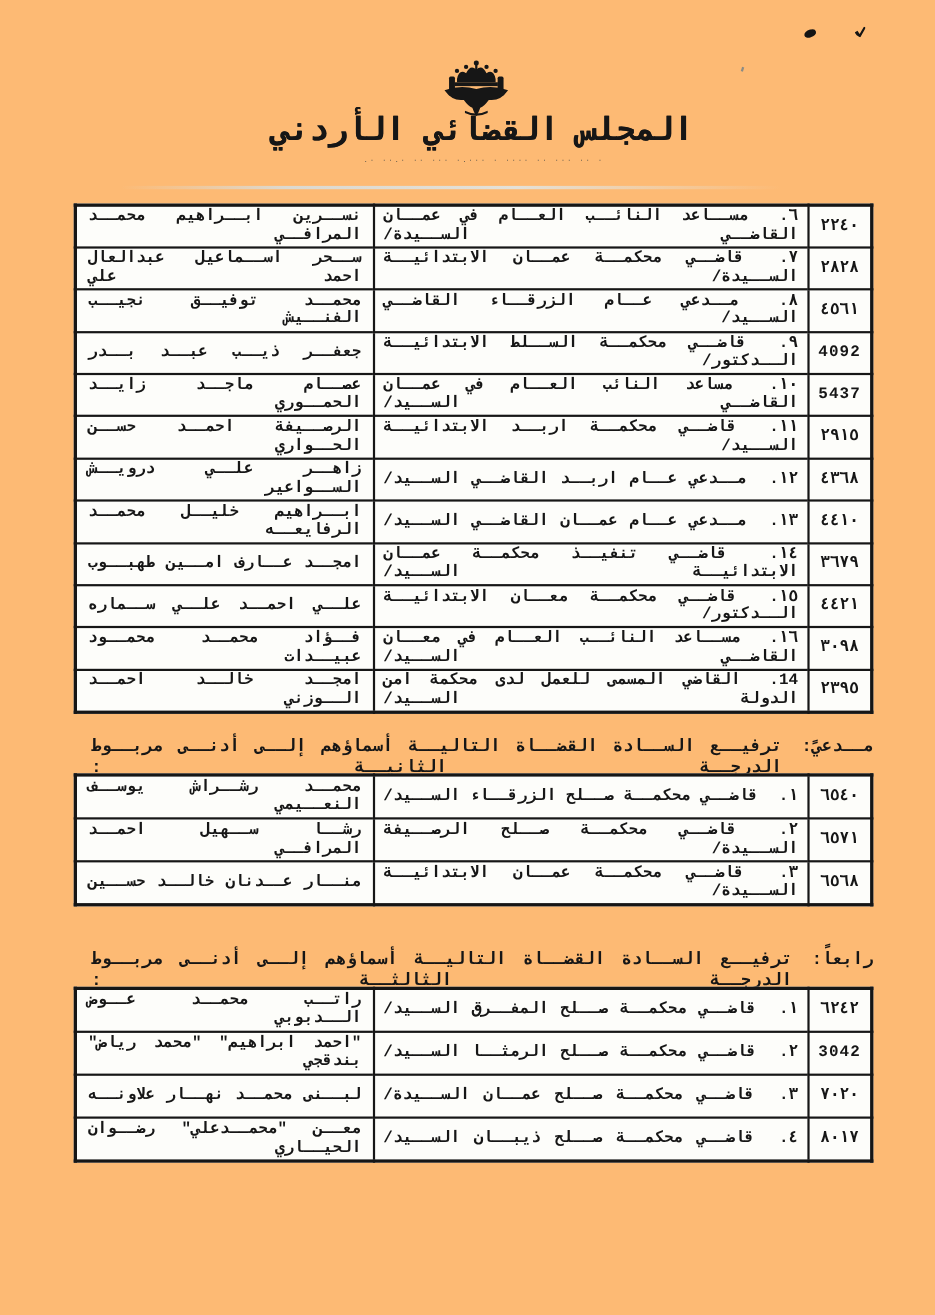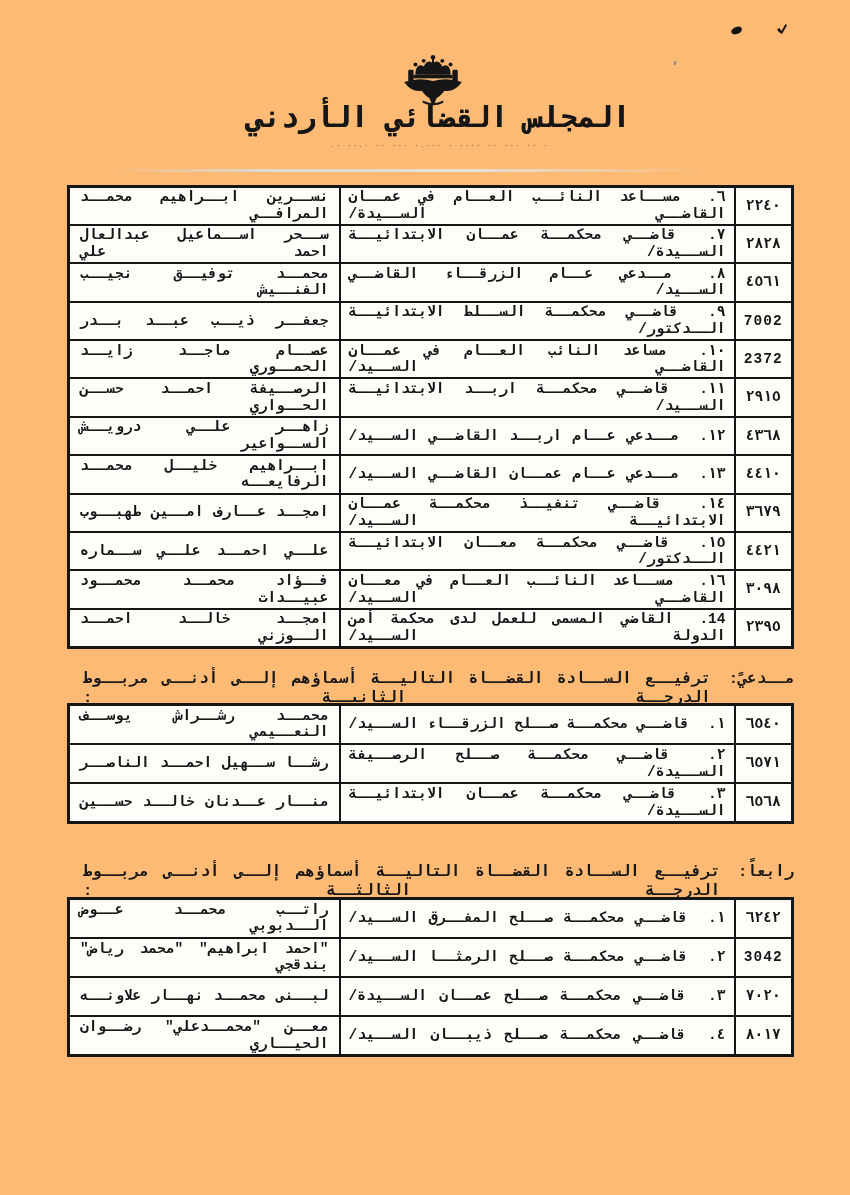--- a/index.html
+++ b/index.html
@@ -102,26 +102,26 @@
           <td class="serial-cell">٢٨٢٨</td>
           <td class="pos-cell"><span class="item-num">٧.</span> <span>قاضــي محكمــة عمــان الابتدائيــة الســيدة/</span></td>
           <td class="name-cell">ســحر اســماعيل عبدالعال احمد علي</td>
         </tr>
         <tr>
           <td class="serial-cell">٤٥٦١</td>
           <td class="pos-cell"><span class="item-num">٨.</span> <span>مــدعي عــام الزرقــاء القاضــي الســيد/</span></td>
           <td class="name-cell">محمــد توفيــق نجيــب الفنــيش</td>
         </tr>
         <tr>
-          <td class="serial-cell">7002</td>
+          <td class="serial-cell">4092</td>
           <td class="pos-cell"><span class="item-num">٩.</span> <span>قاضــي محكمــة الســلط الابتدائيــة الــدكتور/</span></td>
           <td class="name-cell">جعفــر ذيــب عبــد بــدر</td>
         </tr>
         <tr>
-          <td class="serial-cell">2372</td>
+          <td class="serial-cell">5437</td>
           <td class="pos-cell"><span class="item-num">١٠.</span> <span>مساعد النائب العــام في عمــان القاضــي الســيد/</span></td>
           <td class="name-cell">عصــام ماجــد زايــد الحمــوري</td>
         </tr>
         <tr>
           <td class="serial-cell">٢٩١٥</td>
           <td class="pos-cell"><span class="item-num">١١.</span> <span>قاضــي محكمــة اربــد الابتدائيــة الســيد/</span></td>
           <td class="name-cell">الرصــيفة احمــد حســن الحــواري</td>
         </tr>
         <tr>
           <td class="serial-cell">٤٣٦٨</td>
@@ -169,21 +169,21 @@
       </colgroup>
   <tbody>
         <tr>
           <td class="serial-cell">٦٥٤٠</td>
           <td class="pos-cell"><span class="item-num">١.</span> <span>قاضــي محكمــة صــلح الزرقــاء الســيد/</span></td>
           <td class="name-cell">محمــد رشــراش يوســف النعــيمي</td>
         </tr>
         <tr>
           <td class="serial-cell">٦٥٧١</td>
           <td class="pos-cell"><span class="item-num">٢.</span> <span>قاضــي محكمــة صــلح الرصــيفة الســيدة/</span></td>
-          <td class="name-cell">رشــا ســهيل احمــد الناصــر</td>
+          <td class="name-cell">رشــا ســهيل احمــد المرافــي</td>
         </tr>
         <tr>
           <td class="serial-cell">٦٥٦٨</td>
           <td class="pos-cell"><span class="item-num">٣.</span> <span>قاضــي محكمــة عمــان الابتدائيــة الســيدة/</span></td>
           <td class="name-cell">منــار عــدنان خالــد حســين</td>
         </tr>
       </tbody>
     </table>
 
   <div class="section-header sec4">

